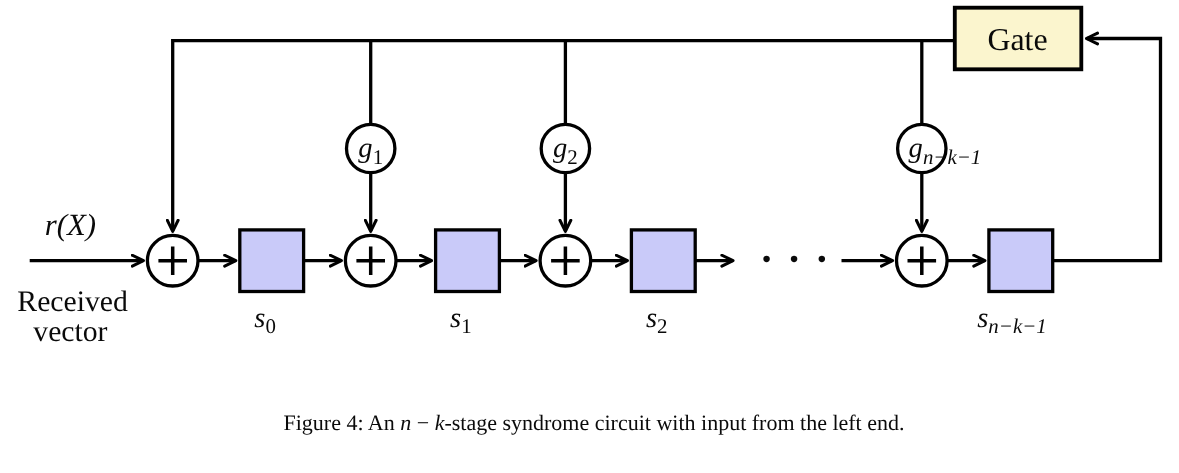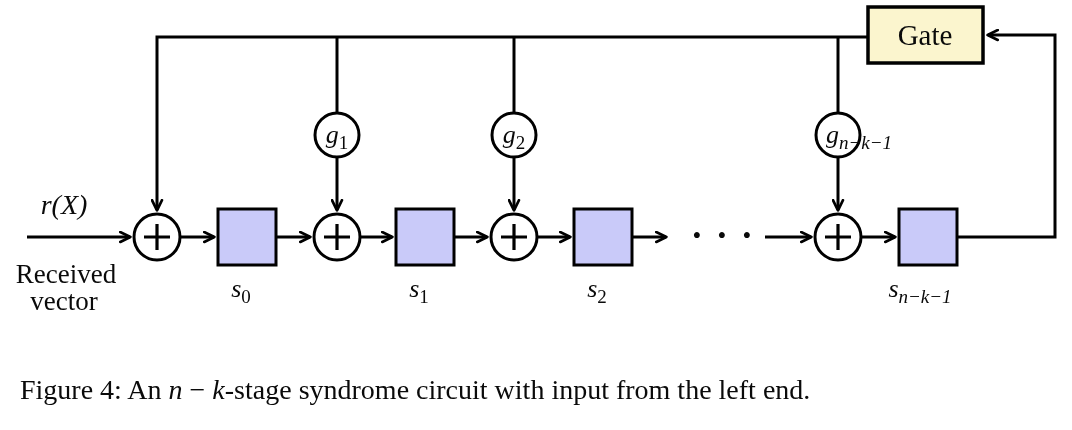--- a/index.html
+++ b/index.html
@@ -8,21 +8,21 @@
     font-family:"Liberation Serif","DejaVu Serif",serif; overflow:hidden;
   }
   svg { position:absolute; left:0; top:0; display:block; }
   svg text { fill:#0a0a0a; }
   .it { font-style:italic; }
   .lbl { font-size:26px; }
   .sub { font-size:19px; }
   .gatetxt { font-size:29px; }
   .caption {
     position:absolute; left:20px; top:374px; width:1040px;
-    font-size:28px; color:#0a0a0a; white-space:nowrap;
+    font-size:20px; color:#0a0a0a; white-space:nowrap;text-align:center;
   }
   .caption i { font-style:italic; }
 </style>
 </head>
 <body>
 
 <div class="page">
 
   <svg width="1072" height="345" viewBox="0 0 1072 345">
     <defs>

